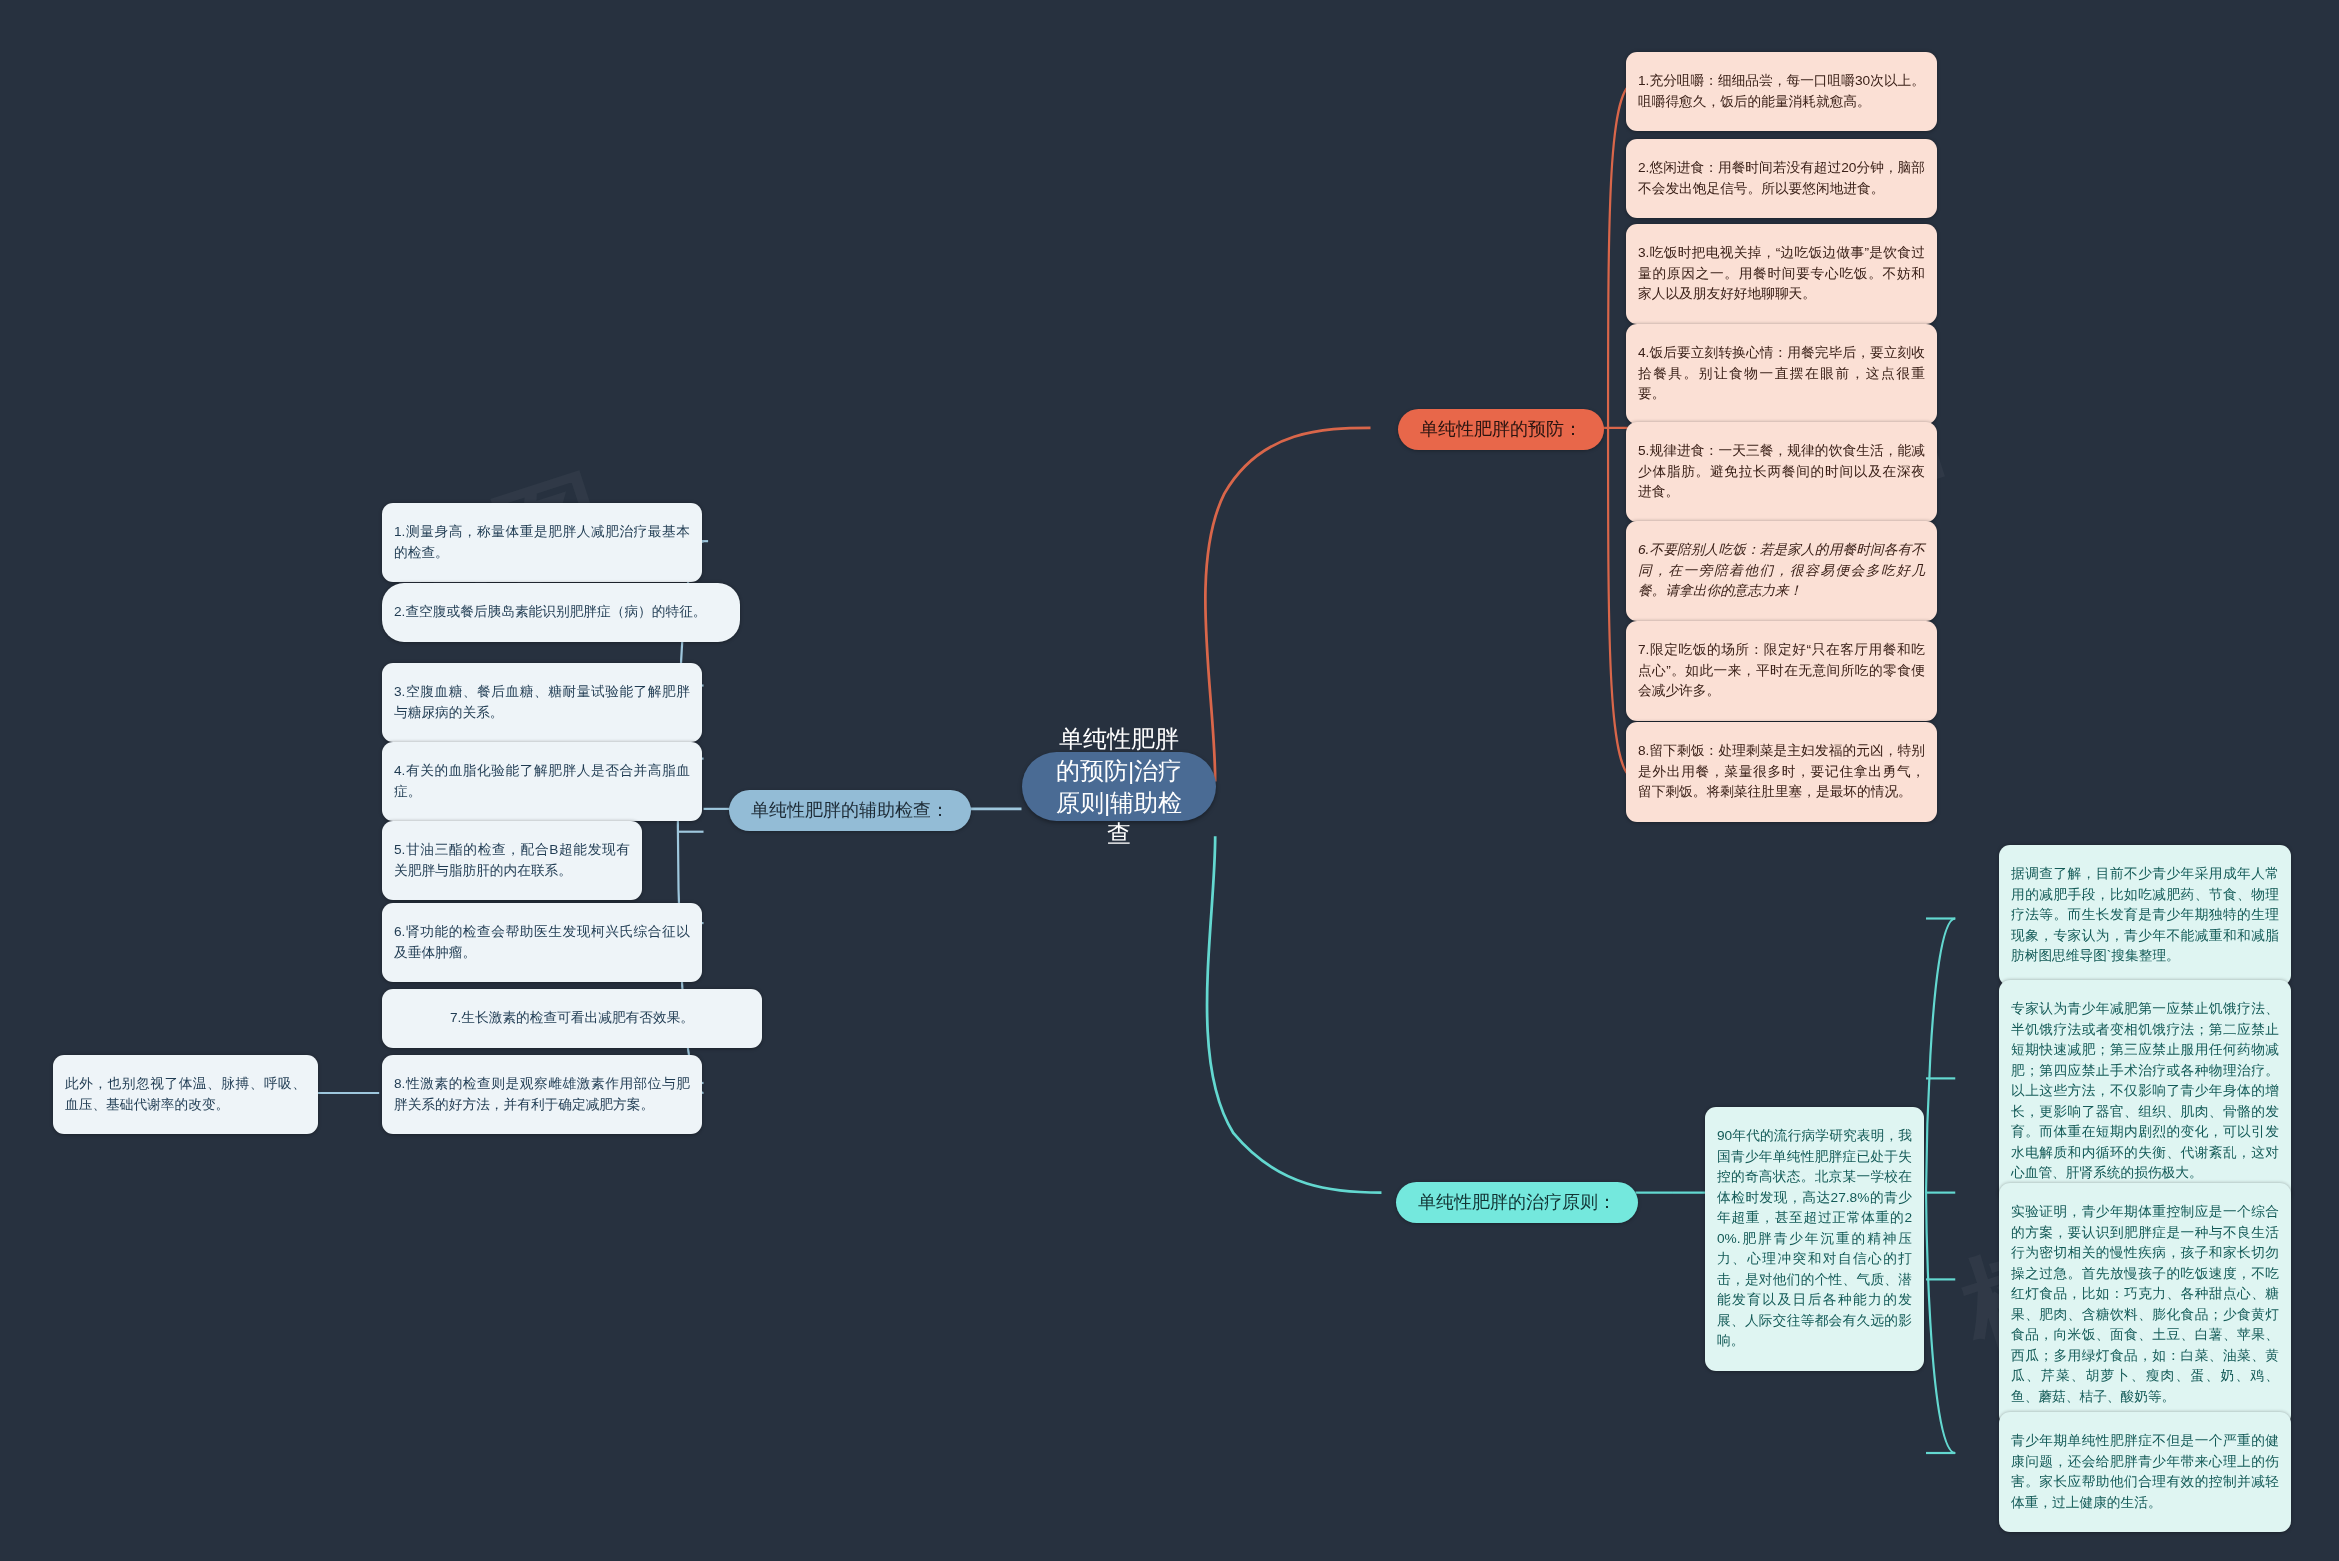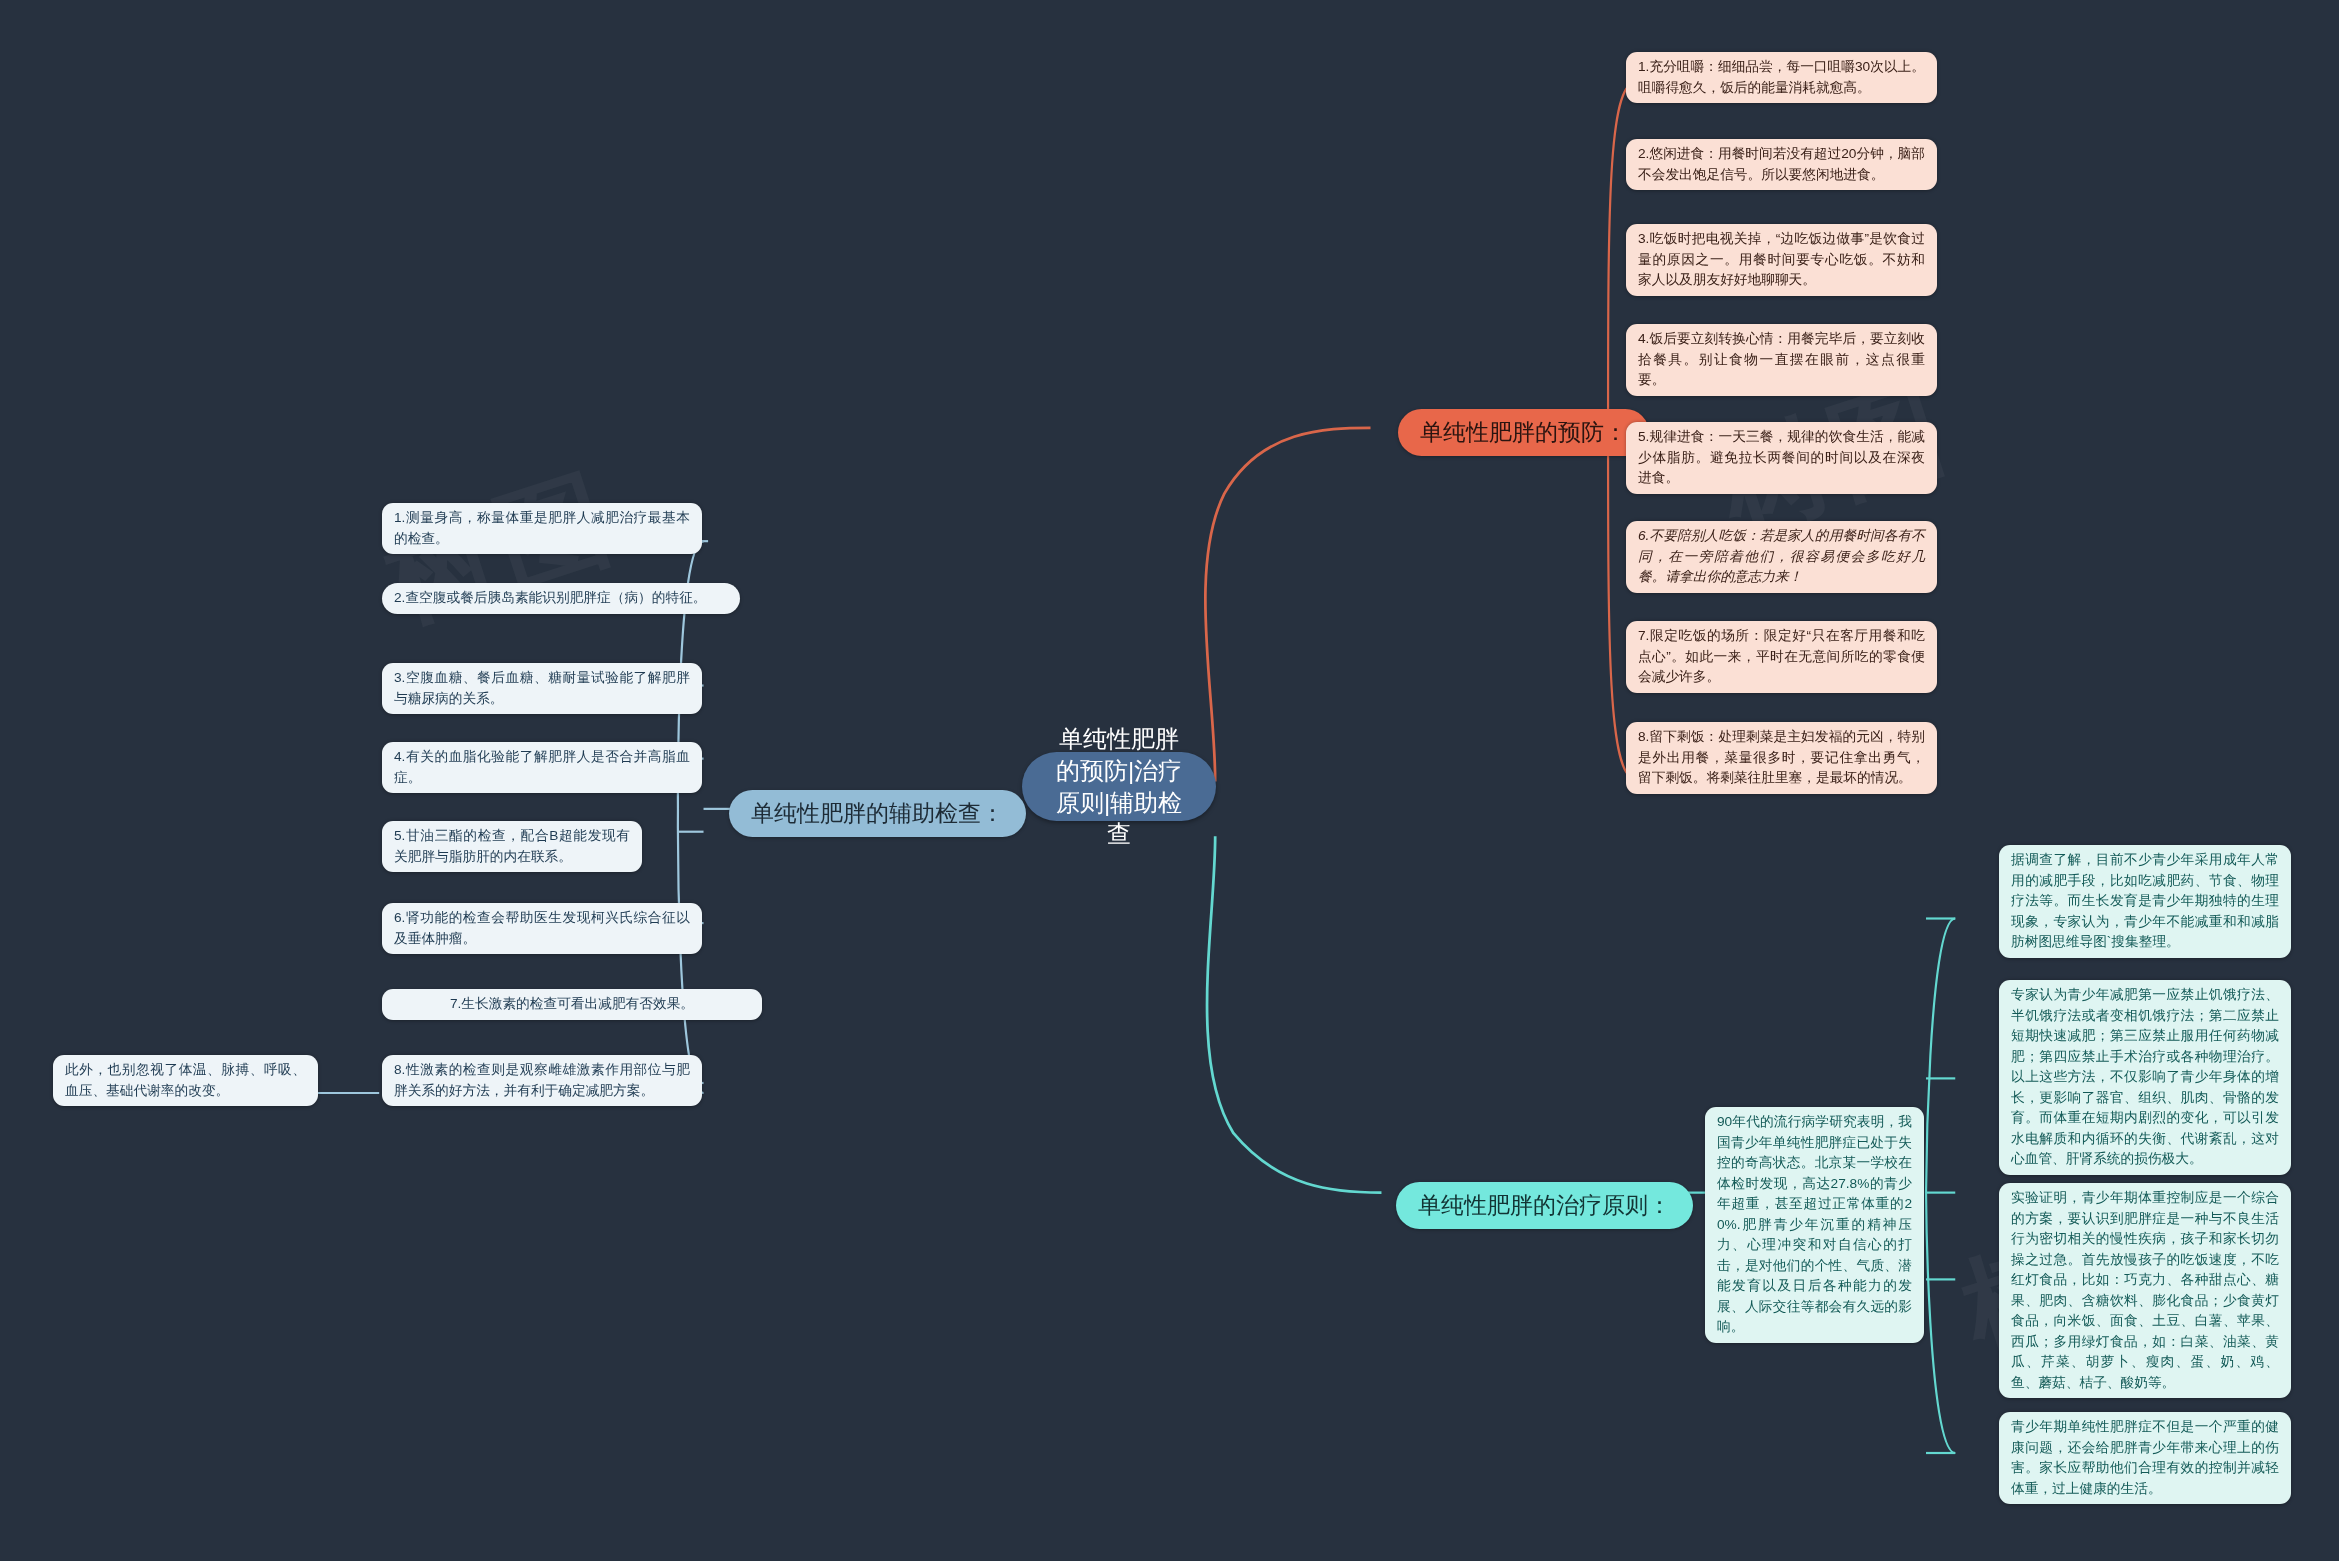--- a/index.html
+++ b/index.html
@@ -25,38 +25,38 @@
     font-size:24px;
     line-height:1.32;
     padding:16.4px 31px;
     display:flex;align-items:center;justify-content:center;
     box-shadow:0 1.8px 4.6px rgba(0,0,0,.35);
   }
 
   
   .branch{
     border-radius:24px;
-    font-size:23px;
+    font-size:18px;
     line-height:1.25;
     padding:9.1px 22px;
     display:flex;align-items:flex-start;justify-content:center;
     color:#1c2430;
     box-shadow:0 0.9px 3.7px rgba(0,0,0,.3);
     white-space:nowrap;
   }
   .branch.b-prevent{background:#e8674a;color:#2a1410;}
   .branch.b-aux{background:#93bcd6;color:#1d2b36;}
   .branch.b-treat{background:#74e8dd;color:#123434;margin-top:8px;}
 
   
   .leaf{
     border-radius:11px;
     font-size:13.7px;
     line-height:1.5;
-    padding:5px 12px;
+    padding:19px 12px;
     box-shadow:0 0.9px 3.7px rgba(0,0,0,.32);
     text-align:justify;
     word-break:break-all;
   }
   .leaf.l-prevent{background:#fbe0d5;color:#3a2018;}
   .leaf.l-aux{background:#eef4f8;color:#1f3b52;}
   .leaf.l-treat{background:#dff5f2;color:#135a57;}
   .leaf.center{text-align:center;}
 
   

